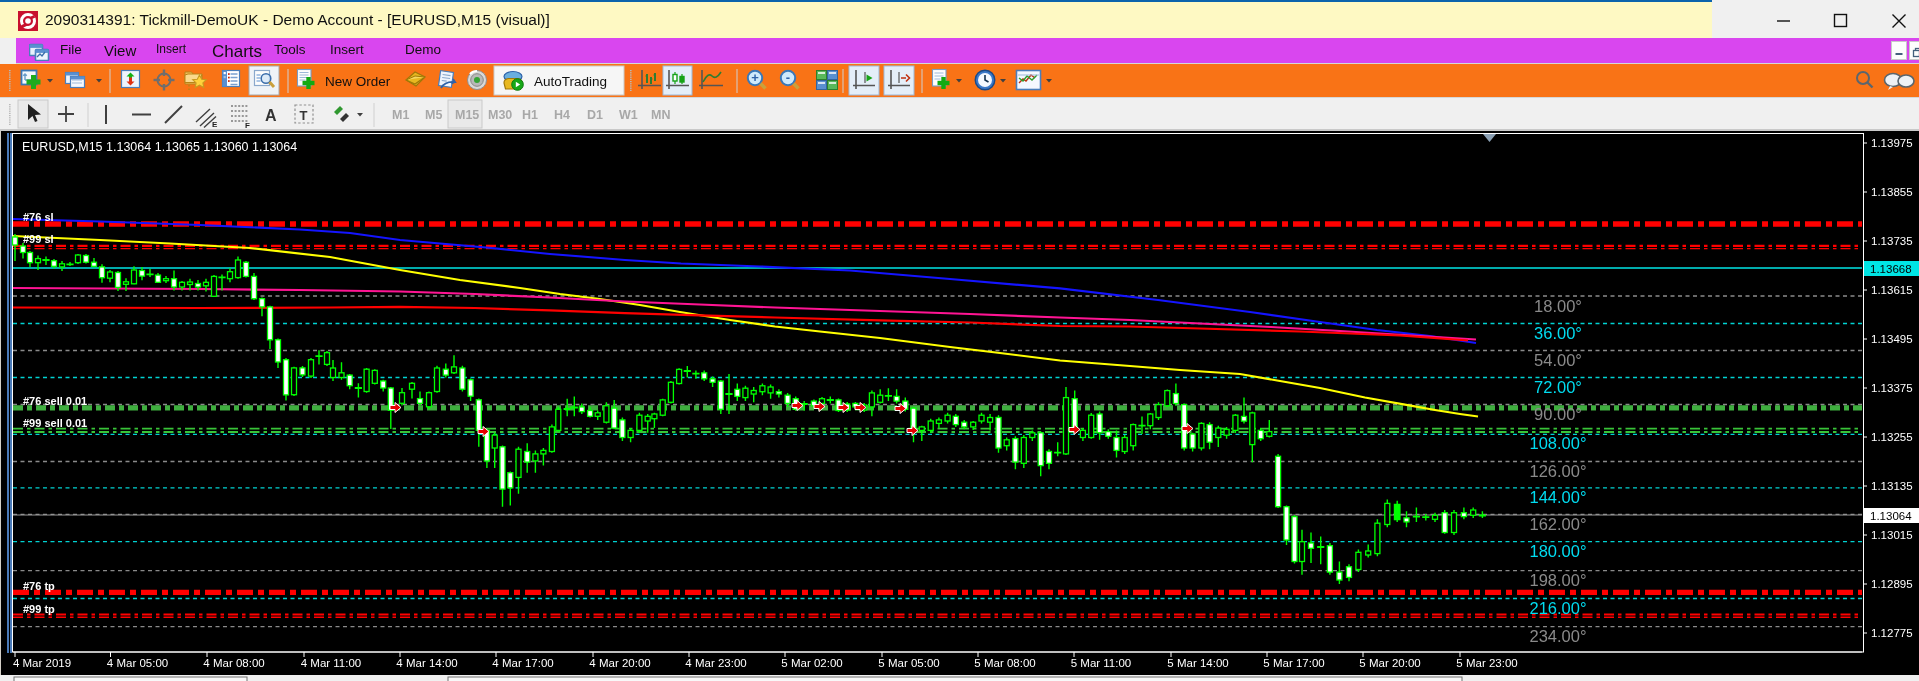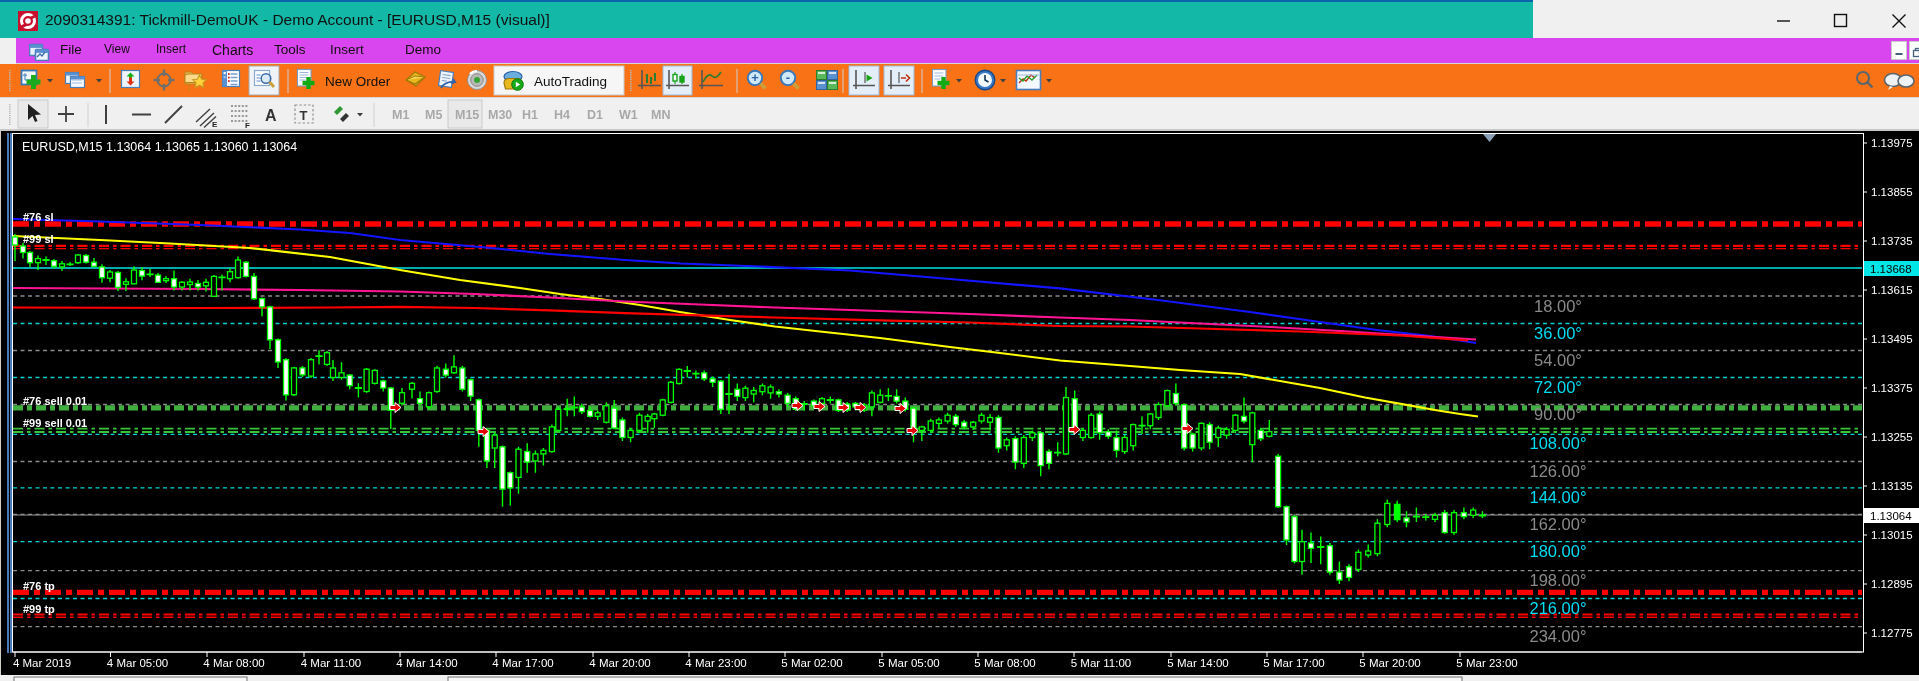--- a/index.html
+++ b/index.html
@@ -1,21 +1,21 @@
 <!DOCTYPE html>
 <html><head><meta charset="utf-8"><style>
 *{margin:0;padding:0;box-sizing:border-box}
 html,body{width:1919px;height:681px;overflow:hidden;background:#f0f0f0;
 font-family:"Liberation Sans",sans-serif}
 .abs{position:absolute}
 </style></head>
 <body>
 <div class="abs" style="left:0;top:0;width:1919px;height:681px">
 
-<div class="abs" style="left:0;top:0;width:1533px;height:38px;background:#14b8a6;border-top:2px solid #0c64ac">
+<div class="abs" style="left:0;top:0;width:1712px;height:38px;background:#fef9c3;border-top:2px solid #0c64ac">
  <svg class="abs" style="left:18px;top:9px" width="20" height="20">
    <rect x="0" y="0" width="20" height="20" fill="#c8102e"></rect>
    <circle cx="10" cy="10" r="6.5" fill="none" stroke="#ffffff" stroke-width="3"></circle>
    <rect x="8" y="7" width="10" height="3" fill="#c8102e" transform="rotate(-25 10 10)"></rect>
    <rect x="2" y="11" width="10" height="3" fill="#c8102e" transform="rotate(-25 10 10)"></rect>
    <circle cx="10" cy="10" r="2.8" fill="#ffffff"></circle>
  </svg>
  <div class="abs" style="left:45px;top:9px;font-size:15.5px;color:#101010">2090314391: Tickmill-DemoUK - Demo Account - [EURUSD,M15 (visual)]</div>
  <svg class="abs" style="left:1770px;top:0px" width="145" height="36">
    <line x1="7" y1="19" x2="20" y2="19" stroke="#111" stroke-width="1.4"></line>
@@ -25,23 +25,23 @@
 </div>
 <div class="abs" style="left:16px;top:38px;width:1919px;height:26px;background:#d946ef;border-bottom:1px solid #d7d7d7">
       <svg class="abs" style="left:13px;top:3px" width="21" height="20">
  <rect x="0.5" y="3.5" width="13" height="11" rx="1" fill="#e8f0fb" stroke="#4a7ebb" stroke-width="1.6"></rect>
  <rect x="0.5" y="3.5" width="13" height="3.4" fill="#5a8fd0"></rect>
  <rect x="6.5" y="8.5" width="13" height="11" rx="1" fill="#eef4fc" stroke="#4a7ebb" stroke-width="1.6"></rect>
  <rect x="6.5" y="8.5" width="13" height="3.4" fill="#5a8fd0"></rect>
  <path d="M8 16 l3-3 2 2 3-4" stroke="#3a6daa" stroke-width="1.3" fill="none"></path>
 </svg>
       <div class="abs" style="left:44px;top:4px;font-size:13.5px;color:#101010">File</div>
-      <div class="abs" style="left:88px;top:4px;font-size:12px;color:#101010">View</div>
+      <div class="abs" style="left:88px;top:4px;font-size:15px;color:#101010">View</div>
       <div class="abs" style="left:140px;top:4px;font-size:12px;color:#101010">Insert</div>
-      <div class="abs" style="left:196px;top:4px;font-size:14px;color:#101010">Charts</div>
+      <div class="abs" style="left:196px;top:4px;font-size:17px;color:#101010">Charts</div>
       <div class="abs" style="left:258px;top:4px;font-size:13.5px;color:#101010">Tools</div>
       <div class="abs" style="left:314px;top:4px;font-size:13.5px;color:#101010">Insert</div>
       <div class="abs" style="left:389px;top:4px;font-size:13.5px;color:#101010">Demo</div>
       <div class="abs" style="left:1875px;top:3px;width:16px;height:19px;background:#fdfdfd;border:1px solid #c9c9c9"></div>
       <div class="abs" style="left:1893px;top:3px;width:16px;height:19px;background:#fdfdfd;border:1px solid #c9c9c9"></div>
       <div class="abs" style="left:1911px;top:3px;width:16px;height:19px;background:#fdfdfd;border:1px solid #c9c9c9"></div>
       <svg class="abs" style="left:1875px;top:3px" width="44" height="19">
  <line x1="4.5" y1="13" x2="11.5" y2="13" stroke="#44607c" stroke-width="2"></line>
  <rect x="24.5" y="7.5" width="6" height="6" fill="none" stroke="#44607c" stroke-width="1.3"></rect>
  <rect x="22.5" y="9.5" width="6" height="6" fill="#fdfdfd" stroke="#44607c" stroke-width="1.3"></rect>

